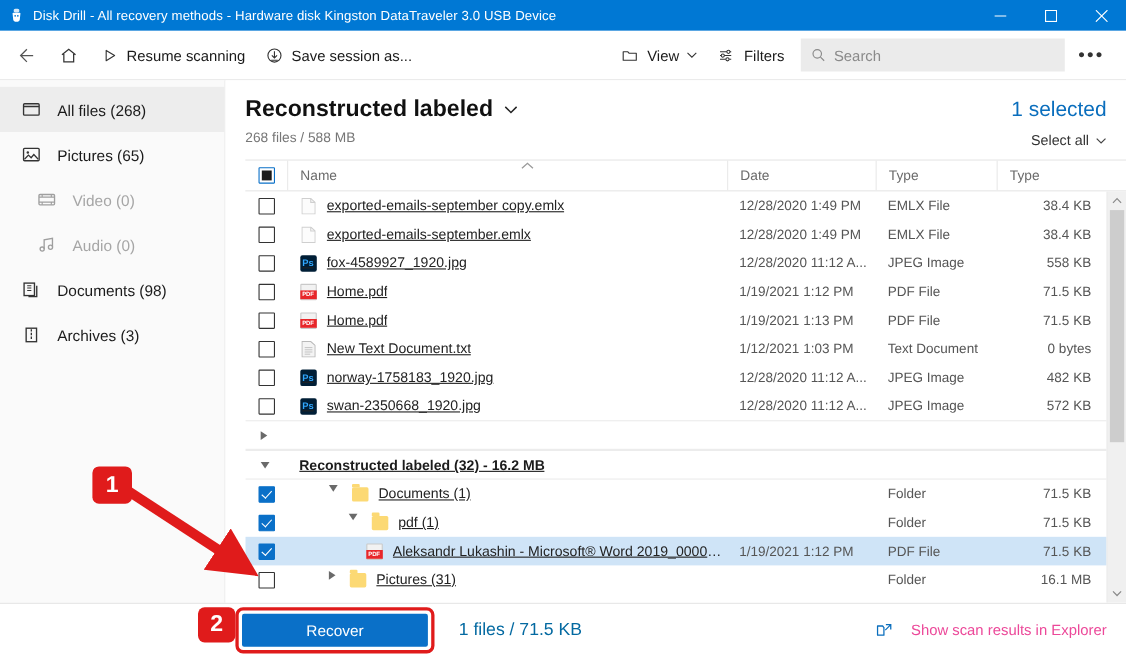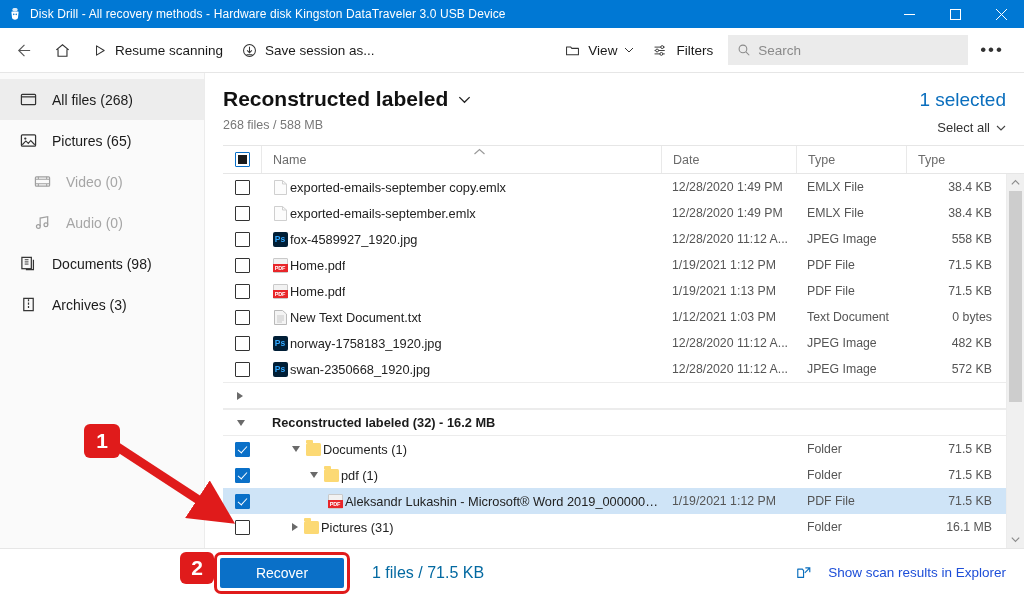--- a/index.html
+++ b/index.html
@@ -87,21 +87,21 @@
   .sortcaret { position:absolute; left:250px; top:0px; color:#9a9a9a; font-size:11px; }
 
   .rows { flex:1; min-height:0; overflow:hidden; display:flex; }
   .rowscol { flex:1; min-width:0; }
   .row { height:26px; display:flex; align-items:center; font-size:12.8px; color:#222; }
   .row .col-date, .row .col-type, .row .col-size { color:#555; font-size:12.3px; }
   .row .col-size { text-align:right; padding-right:14px; padding-left:0; }
   .row.selected { background:#cfe4f7; }
   .row.group { font-weight:bold; color:#1b1b1b; font-size:12.8px;
      border-top:1px solid #ececec; border-bottom:1px solid #ececec; height:27px; }
-  .fname { display:flex; align-items:center; gap:2px; min-width:0; }
+  .fname { display:flex; align-items:flex-start; gap:9px; min-width:0;text-decoration:underline; }
   .fname span.lbl { overflow:hidden; text-overflow:ellipsis; white-space:nowrap; }
   .indent { display:inline-block; }
 
   
   .cb { width:15px; height:15px; border:1.6px solid #333; background:#fff; border-radius:1px;
         display:inline-block; position:relative; }
   .cb.checked { background:#0a70c8; border-color:#0a70c8; }
   .cb.checked:after {
     content:""; position:absolute; left:4px; top:1px; width:4px; height:8px;
     border:solid #fff; border-width:0 1.8px 1.8px 0; transform:rotate(42deg);
@@ -131,28 +131,28 @@
   .vscroll { width:18px; flex:0 0 18px; background:#f0f0f0; border-left:1px solid #ececec;
      display:flex; flex-direction:column; align-items:center; }
   .sarrow { height:17px; display:flex; align-items:center; justify-content:center; color:#8a8a8a; font-size:9px; }
   .strack { flex:1; width:100%; position:relative; }
   .sthumb { position:absolute; left:2px; right:2px; top:0; height:62%; background:#cdcdcd; }
 
   
   .footer { height:48px; flex:0 0 48px; border-top:1px solid #e6e6e6; background:#fff;
     display:flex; align-items:center; padding:0 18px 0 205px; }
   .recover {
-    background:#0a70c8; color:#fff; width:124px; height:30px; border-radius:2px;
+    background:#0a70c8; color:#fff; width:169px; height:30px; border-radius:2px;
     display:flex; align-items:center; justify-content:center; font-size:14px;
   }
   .rec-wrap { position:relative; margin-left:15px; }
   .rec-ann { position:absolute; left:-6px; top:-6px; right:-6px; bottom:-6px;
     border:3px solid #e01b1b; border-radius:7px; pointer-events:none; }
   .foot-info { font-size:16px; color:#0369a1; margin-left:28px; }
-  .foot-link { margin-left:auto; display:flex; align-items:center; gap:16px; color:#1d4ed8; font-size:13.5px; }
+  .foot-link { margin-left:auto; display:flex; align-items:center; gap:16px; color:#ec4899; font-size:13.5px; }
 
   
   .badge {
     position:absolute; background:#e01b1b; color:#fff; font-weight:bold;
     display:flex; align-items:center; justify-content:center;
     border-radius:6px; font-size:21px; z-index:40;
   }
   #badge1 { left:84px; top:424px; width:36px; height:34px; }
   #badge2 { left:180px; top:552px; width:34px; height:32px; }
   .arrow1 { position:absolute; left:110px; top:440px; z-index:39; }

